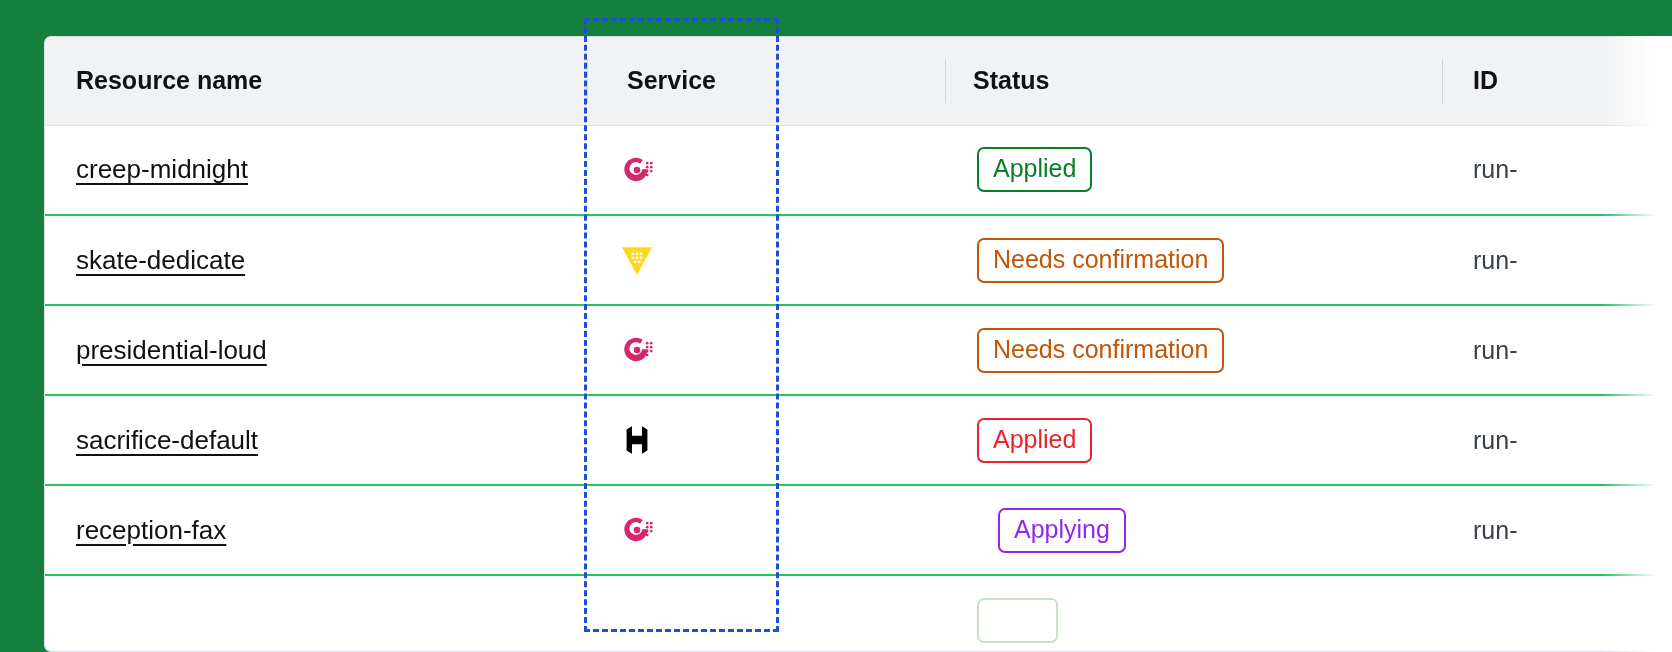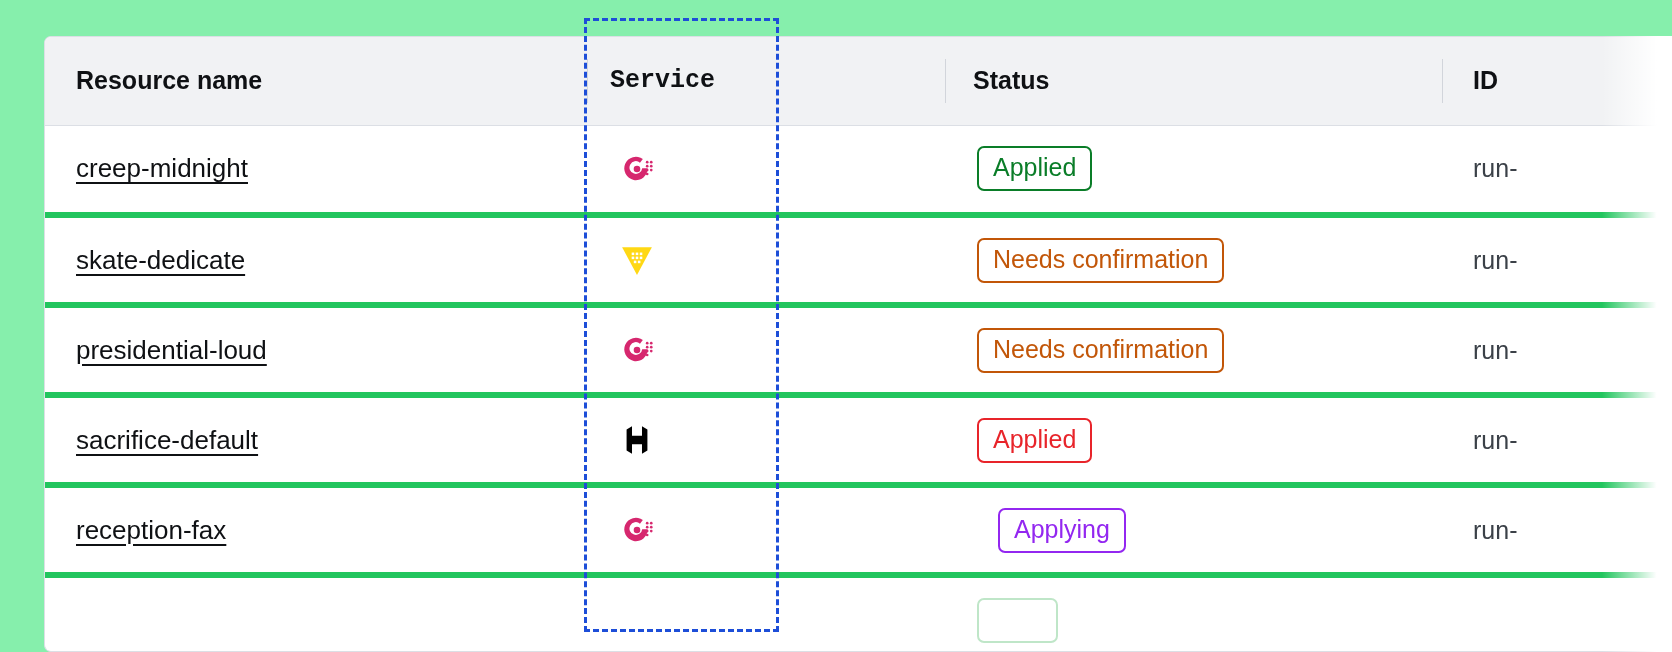--- a/index.html
+++ b/index.html
@@ -2,21 +2,21 @@
 <html><head>
 <meta charset="utf-8">
 <style>
   * { box-sizing: border-box; margin: 0; padding: 0; }
   html, body {
     width: 1672px; height: 652px;
     background: #ffffff;
     font-family: "Liberation Sans", sans-serif;
     overflow: hidden;
   }
-  #stage { position: relative; width: 1672px; height: 652px; background:#86efac; }
+  #stage { position: relative; width: 1672px; height: 652px; background:#15803d; }
 
   
   .table-wrap {
     position: absolute;
     left: 44px; top: 36px;
     width: 1640px;
     border: 1px solid #dcdfe5;
     border-right: none;
     border-radius: 7px 0 0 7px;
     background: #fff;
@@ -35,28 +35,28 @@
     vertical-align: middle;
     border-bottom: 1px solid #dcdfe5;
     position: relative;
   }
   thead th .hsep {
     position: absolute;
     left: 0; top: 22px; bottom: 22px;
     width: 1px; background: #d2d5db;
   }
   th.col-name   { width: 542px; padding-left: 31px; }
-  th.col-svc    { width: 358px; padding-left: 23px; font-family: Liberation Mono, monospace; }
+  th.col-svc    { width: 358px; padding-left: 40px; }
   th.col-status { width: 497px; padding-left: 28px; }
   th.col-id     { width: 243px; padding-left: 31px; }
 
   tbody td {
     height: 90px;
     vertical-align: middle;
-    border-bottom: 6px solid #22c55e;
+    border-bottom: 2px solid #22c55e;
     font-size: 25px;
     color: #1b1f24;
   }
   td.c-name   { padding-left: 31px; }
   td.c-svc    { padding-left: 33px; }
   td.c-status { padding-left: 32px; }
   td.c-id     { padding-left: 31px; color:#3b4148; }
 
   .res-link {
     color: #0f1114;

